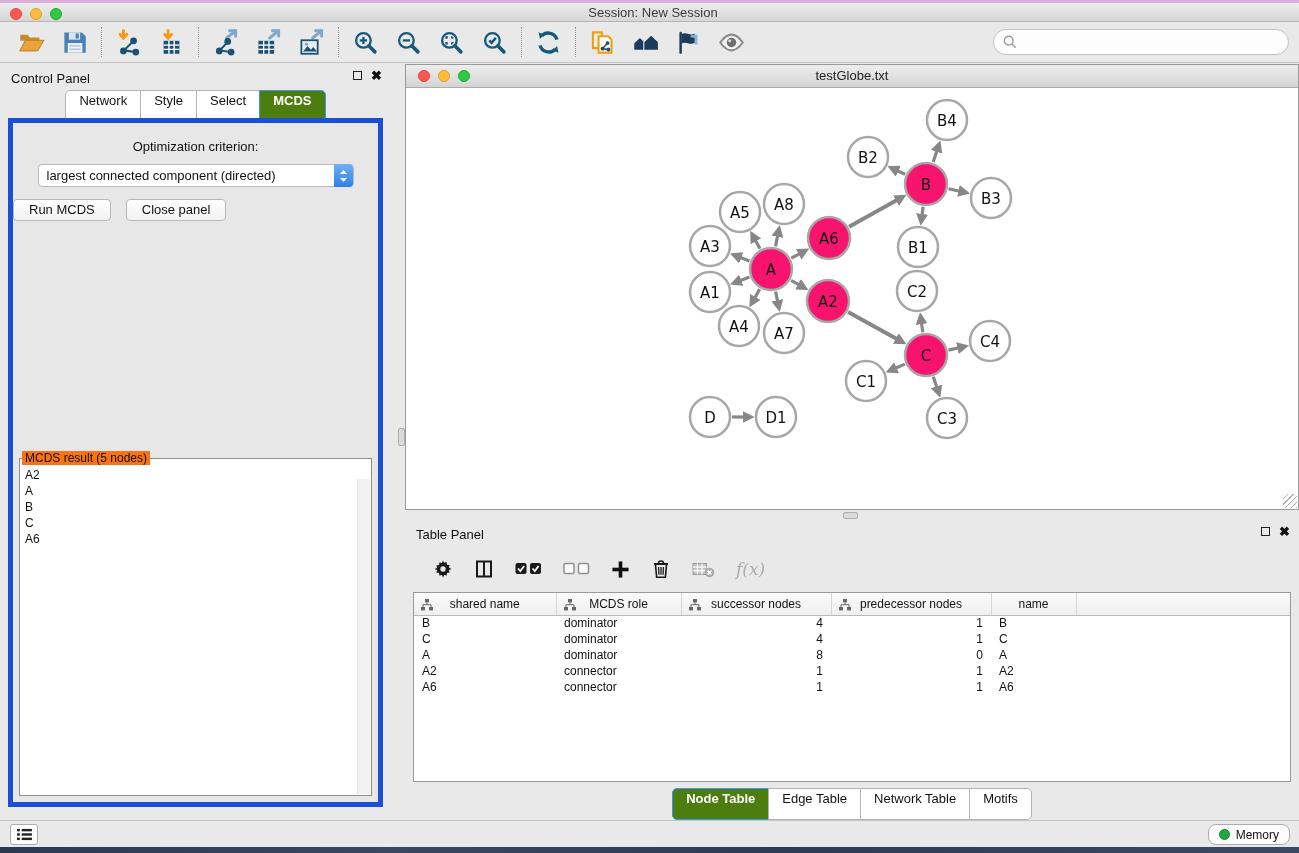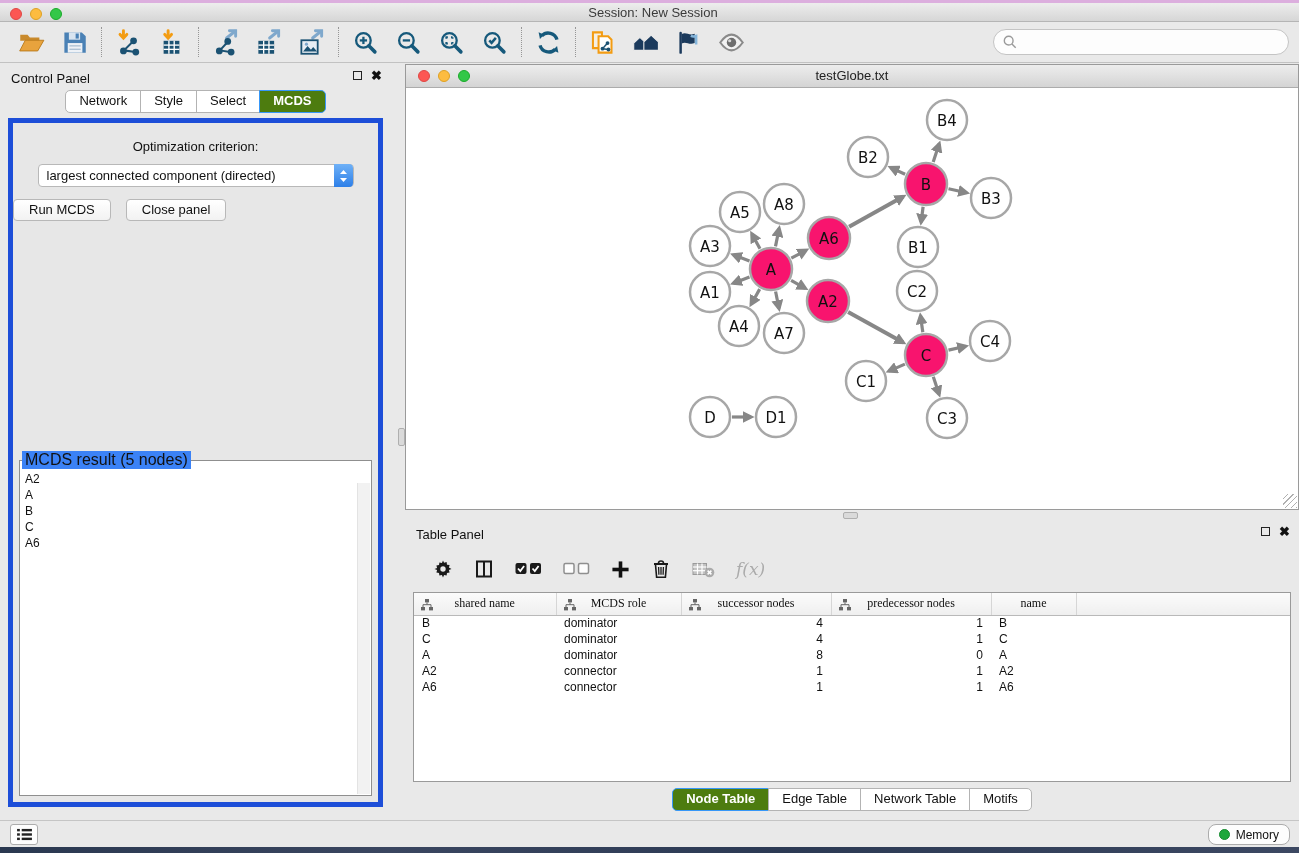--- a/index.html
+++ b/index.html
@@ -29,40 +29,40 @@
 
   
   .panel-header { position:relative; height:26px; }
   .panel-title { position:absolute; left:11px; top:7px; font-size:13px; color:#111; }
   .panel-icons { position:absolute; right:9px; top:6px; display:flex; gap:9px; align-items:center; }
   .float-ic { width:9px; height:9px; border:1.5px solid #222; display:inline-block; }
   .close-ic { font-size:13px; font-weight:700; color:#111; line-height:11px; }
 
   
   .seg { display:flex; justify-content:center; }
-  .seg-tab { padding:0 13px; height:23px; line-height:20px; font-size:13px; background:#FFF;
+  .seg-tab { padding:0 13px; height:32px; line-height:20px; font-size:13px; background:#FFF;
     border:1px solid #B3B3B3; margin-left:-1px; color:#111; white-space:nowrap; }
   .seg-tab:first-child { border-radius:5px 0 0 5px; margin-left:0; }
   .seg-tab:last-child { border-radius:0 5px 5px 0; }
   .seg-tab.active { background:#4d7c0f; border-color:#3797F8; color:#FFF;font-weight:bold; }
 
   
   .control-panel { position:absolute; left:0; top:64px; width:391px; height:756px; }
   .cp-content { position:absolute; left:8px; right:8px; top:54px; bottom:13px; border:5px solid #1d4ed8; background:#E7E7E7; }
   .opt-label { text-align:center; margin-top:16px; font-size:13px; color:#111; }
   .dropdown { margin:10px auto 0; width:316px; height:23px; background:#FFF; border:1px solid #B8B8B8;
     border-radius:4px; position:relative; font-size:13px; line-height:21px; padding-left:8px; color:#111; }
   .dd-stepper { position:absolute; right:0; top:-1px; width:19px; height:23px; border-radius:0 4px 4px 0;
     background:linear-gradient(#6FB1F7,#2D7FE8); display:flex; align-items:center; justify-content:center; }
   .btn-row { display:flex; justify-content:flex-start; gap:15px; margin-top:12px; }
   .pbtn { height:22px; padding:0 15px; font-size:13px; background:linear-gradient(#FFFFFF,#F2F2F2);
     border:1px solid #B8B8B8; border-radius:4px; color:#111; line-height:20px; }
   fieldset.mcds-box { position:absolute; left:6px; right:6px; bottom:6px; height:345px;
     border:1px solid #8F8F8F; background:#FFF; }
-  fieldset.mcds-box legend { font-size:16px; color:#111; margin-left:2px; padding:0 3px; background:#3b82f6; }
+  fieldset.mcds-box legend { font-size:12px; color:#111; margin-left:2px; padding:0 3px; background:#f97316; }
   .mcds-list { list-style:none; padding:2px 5px; }
   .mcds-list li { font-size:12px; line-height:16px; color:#111; }
   .scrolltrack { position:absolute; right:1px; top:14px; bottom:1px; width:13px; background:#F2F2F2; border-left:1px solid #E3E3E3; }
 
   
   .net-window { position:absolute; left:405px; top:64px; width:894px; height:446px; background:#FFF;
     border:1px solid #9A9A9A; }
   .net-titlebar { position:relative; height:23px; background:linear-gradient(#EDEDED,#D4D4D4); border-bottom:1px solid #ACACAC; }
   .net-titlebar .wtitle { position:absolute; left:0; right:0; top:3px; text-align:center; font-size:13px; color:#222; }
   .net-titlebar .lights { top:5px; left:12px; }
@@ -76,21 +76,21 @@
   
   .table-panel { position:absolute; left:405px; top:520px; width:894px; height:298px; }
   .tp-toolbar { position:absolute; left:8px; top:30px; height:38px; display:flex; align-items:center; gap:21px; padding-left:20px; }
   .tp-toolbar .ticon { display:flex; align-items:center; }
   .fx-label { font-family:"DejaVu Serif", serif; font-style:italic; font-size:17px; color:#ABABAB; }
   .tp-tablebox { position:absolute; left:8px; right:8px; top:72px; bottom:36px; background:#FFF; border:1px solid #9A9A9A; overflow:hidden; }
   table.nodetable { border-collapse:collapse; width:100%; table-layout:fixed; }
   table.nodetable th { height:22px; background:linear-gradient(#FBFBFB,#EFEFEF); border-bottom:1px solid #B9B9B9;
     border-right:1px solid #D6D6D6; font-weight:400; font-size:12px; color:#111; position:relative; }
   table.nodetable th.filler { border-right:none; }
-  .th-inner { display:flex; align-items:flex-end; justify-content:center; gap:5px;font-family:Liberation Serif, serif; }
+  .th-inner { display:flex; align-items:flex-end; justify-content:center; gap:5px; }
   .th-inner svg { position:absolute; left:7px; top:6px; }
   table.nodetable td { height:16px; font-size:12px; color:#111; padding:0 8px; white-space:nowrap; overflow:hidden; }
   td.num { text-align:right; padding-right:16px; }
   td.first { padding-left:11px; }
   .tp-tabs { position:absolute; left:0; right:0; top:268px; }
 
   
   .statusbar { position:absolute; left:0; top:820px; width:100%; height:27px; background:#E9E9E9; border-top:1px solid #C5C5C5; }
   .tools-btn { position:absolute; left:10px; top:3px; width:28px; height:21px; background:#FDFDFD;
     border:1px solid #ACACAC; border-radius:3px; display:flex; align-items:center; justify-content:center; }

